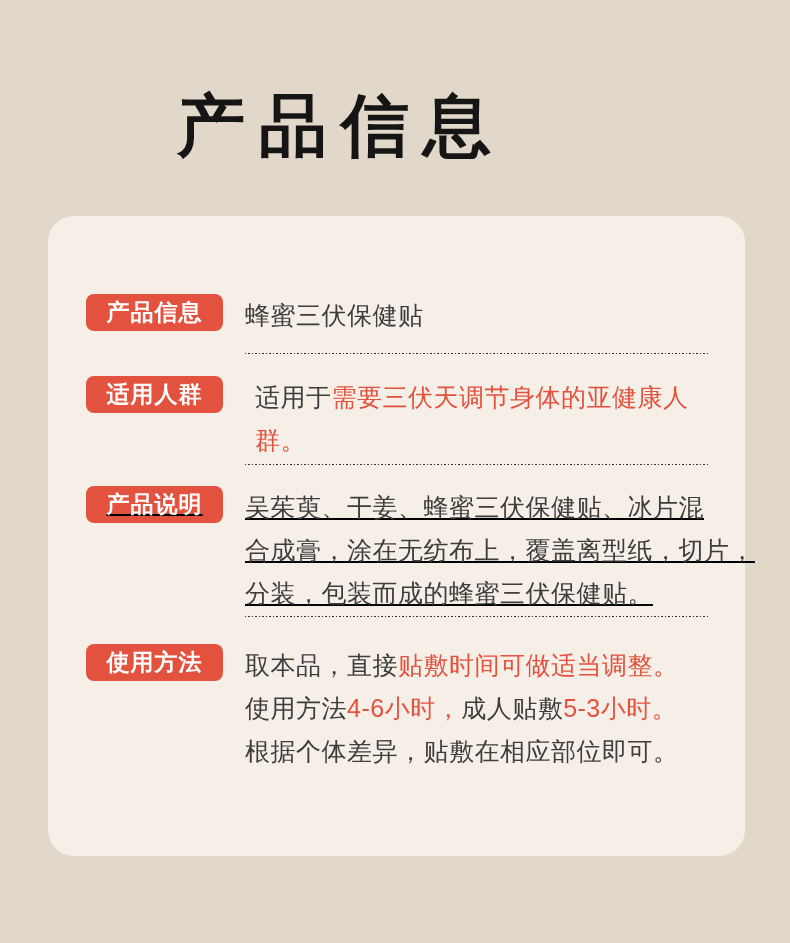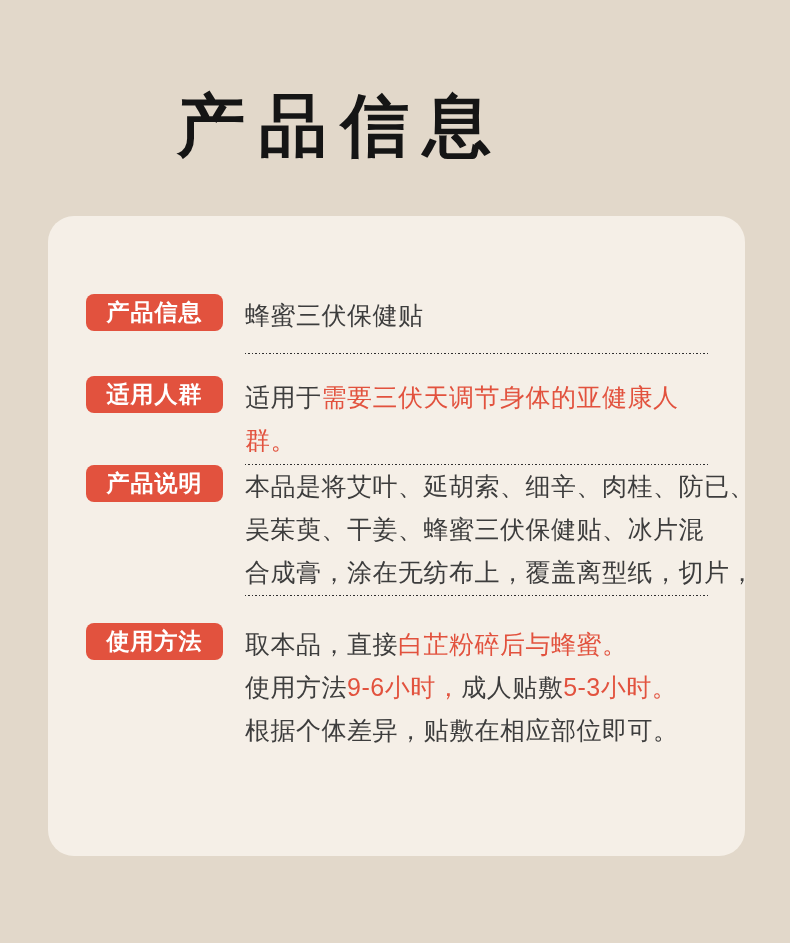--- a/index.html
+++ b/index.html
@@ -33,22 +33,22 @@
 
   .card{
     width:697px;height:640px;
     margin:55px 45px 0 48px;
     background:var(--card);
     border-radius:26px;
     padding:78px 30px 50px 38px;
   }
 
   .section{display:flex;align-items:flex-start;}
-  .sec-2{margin-top:22px;}
-  .sec-3{}
+  .sec-2{margin-top:22px;gap:10px;}
+  .sec-3{margin-top:21px;text-decoration:underline;}
   .sec-4{margin-top:27px;}
 
   .badge{
     flex:0 0 auto;
     width:137px;height:37px;
     border-radius:8px;
     background:var(--accent);
     color:#ffffff;
     font-size:23px;
     font-weight:bold;
@@ -102,31 +102,31 @@
           <div class="text-line"><span class="run-dark">适用于</span><span class="run-accent">需要三伏天调节身体的亚健康人</span></div>
           <div class="text-line"><span class="run-accent">群。</span></div>
         </div>
     </div>
 
     <div class="sep sep-b"></div>
 
     <div class="section sec-3">
       <div class="badge">产品说明</div>
       <div class="content">
-          <div class="text-line"><span class="run-dark">本品是将艾叶、延胡索、细辛、肉桂、防已、</span></div>
           <div class="text-line"><span class="run-dark">吴茱萸、干姜、蜂蜜三伏保健贴、冰片混</span></div>
           <div class="text-line"><span class="run-dark">合成膏，涂在无纺布上，覆盖离型纸，切片，</span></div>
+          <div class="text-line"><span class="run-dark">分装，包装而成的蜂蜜三伏保健贴。</span></div>
         </div>
     </div>
 
     <div class="sep sep-c"></div>
 
     <div class="section sec-4">
       <div class="badge">使用方法</div>
       <div class="content">
-          <div class="text-line"><span class="run-dark">取本品，直接</span><span class="run-accent">白芷粉碎后与蜂蜜。</span></div>
-          <div class="text-line"><span class="run-dark">使用方法</span><span class="run-accent">9-6小时，</span><span class="run-dark">成人贴敷</span><span class="run-accent">5-3小时。</span></div>
+          <div class="text-line"><span class="run-dark">取本品，直接</span><span class="run-accent">贴敷时间可做适当调整。</span></div>
+          <div class="text-line"><span class="run-dark">使用方法</span><span class="run-accent">4-6小时，</span><span class="run-dark">成人贴敷</span><span class="run-accent">5-3小时。</span></div>
           <div class="text-line"><span class="run-dark">根据个体差异，贴敷在相应部位即可。</span></div>
         </div>
     </div>
 
   </div>
 </div>
 
 </body></html>

